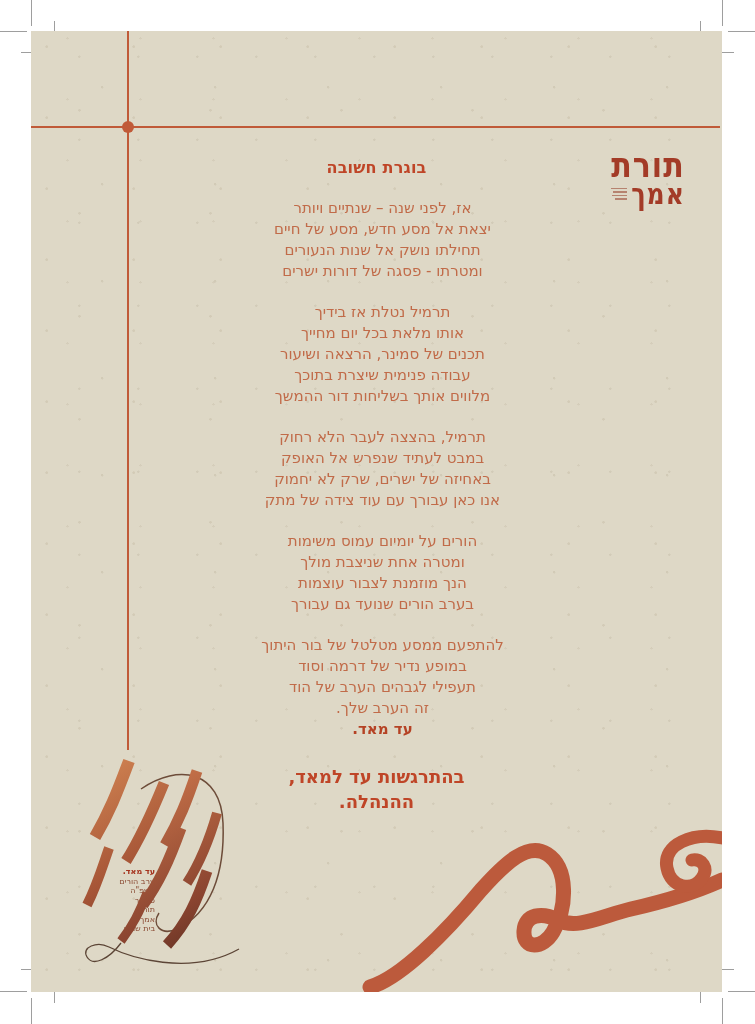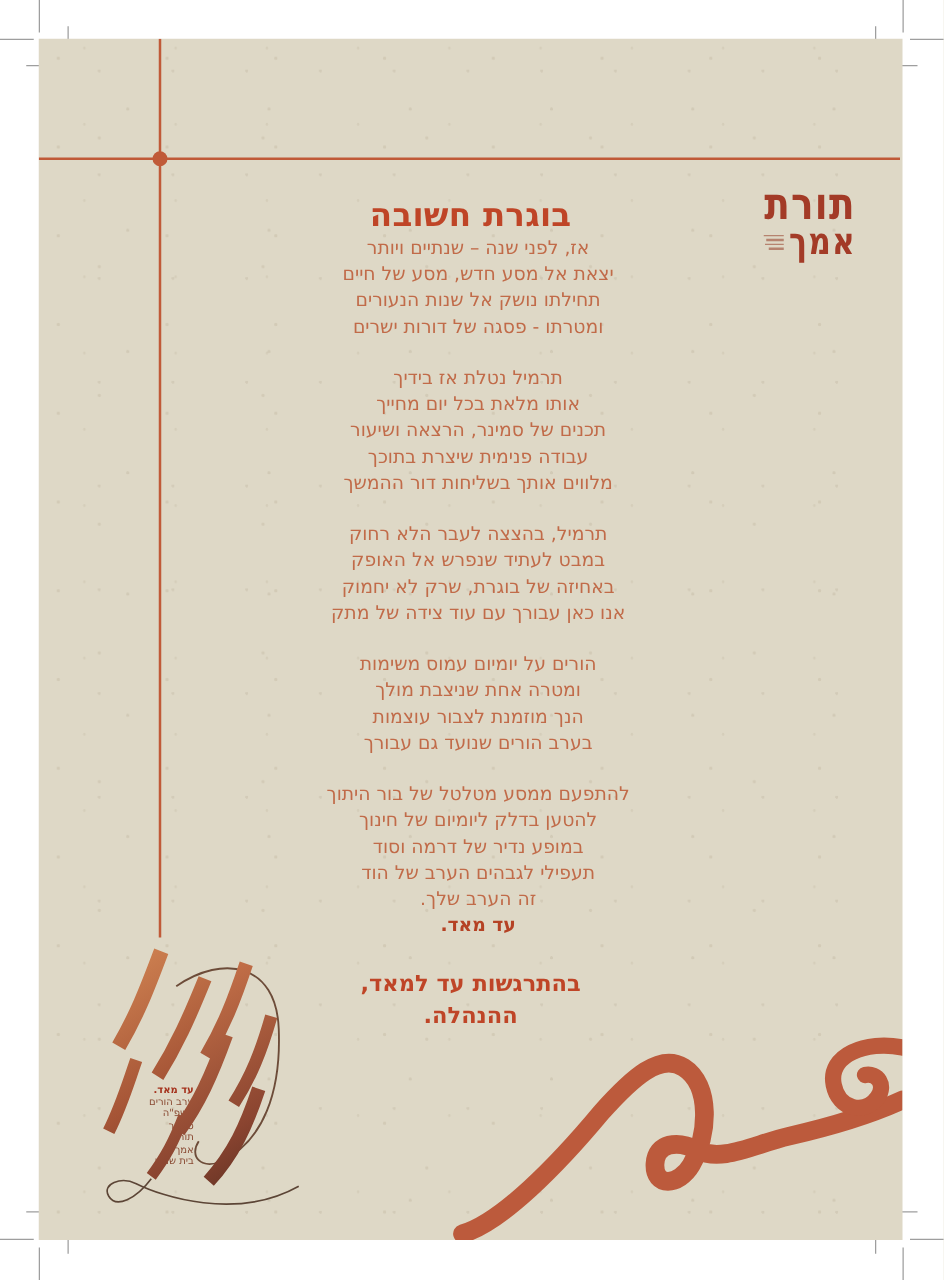--- a/index.html
+++ b/index.html
@@ -42,21 +42,21 @@
   .logo-bottom .word { font-size:25px; font-weight:bold; letter-spacing:1px;
                        transform:scaleY(1.18); transform-origin:center; }
   .fineprint { display:flex; flex-direction:column; gap:2px; }
   .fineprint i { display:block; height:1.5px; background:rgba(150,62,40,.55); }
   .fineprint i:nth-child(1){width:16px;} .fineprint i:nth-child(2){width:14px;}
   .fineprint i:nth-child(3){width:15px;} .fineprint i:nth-child(4){width:12px;}
 
   
   .content { position:absolute; top:127px; left:0; width:100%;
              direction:rtl; text-align:center; }
-  .title { font-size:26px; font-weight:bold; color:#bf4527; letter-spacing:.2px; }
+  .title { font-size:16px; font-weight:bold; color:#bf4527; letter-spacing:.2px; margin-bottom:21px; }
   .stanza { margin-bottom:20px;margin-left:12px; }
   .line { font-size:15px; line-height:21px; color:#c16b49; }
   .line.em { font-weight:bold; color:#b54224; }
   .closing { margin-top:24px; }
   .closing .cl { font-size:18px; line-height:25px; font-weight:bold; color:#bf4527; }
 
   
   .credit { position:absolute; left:44px; top:836px; width:80px;
             direction:rtl; text-align:right; font-size:8px; line-height:9.5px;
             color:#8a4a33; }
@@ -122,34 +122,33 @@
       <div class="line">תרמיל נטלת אז בידיך</div>
       <div class="line">אותו מלאת בכל יום מחייך</div>
       <div class="line">תכנים של סמינר, הרצאה ושיעור</div>
       <div class="line">עבודה פנימית שיצרת בתוכך</div>
       <div class="line">מלווים אותך בשליחות דור ההמשך</div>
     </div>
 
     <div class="stanza">
       <div class="line">תרמיל, בהצצה לעבר הלא רחוק</div>
       <div class="line">במבט לעתיד שנפרש אל האופק</div>
-      <div class="line">באחיזה של בוגרת, שרק לא יחמוק</div>
+      <div class="line">באחיזה של ישרים, שרק לא יחמוק</div>
       <div class="line">אנו כאן עבורך עם עוד צידה של מתק</div>
     </div>
 
     <div class="stanza">
       <div class="line">הורים על יומיום עמוס משימות</div>
       <div class="line">ומטרה אחת שניצבת מולך</div>
       <div class="line">הנך מוזמנת לצבור עוצמות</div>
       <div class="line">בערב הורים שנועד גם עבורך</div>
     </div>
 
     <div class="stanza">
       <div class="line">להתפעם ממסע מטלטל של בור היתוך</div>
-      <div class="line">להטען בדלק ליומיום של חינוך</div>
       <div class="line">במופע נדיר של דרמה וסוד</div>
       <div class="line">תעפילי לגבהים הערב של הוד</div>
       <div class="line">זה הערב שלך.</div>
       <div class="line em">עד מאד.</div>
     </div>
 
     <div class="closing">
       <div class="cl">בהתרגשות עד למאד,</div>
       <div class="cl">ההנהלה.</div>
     </div>

